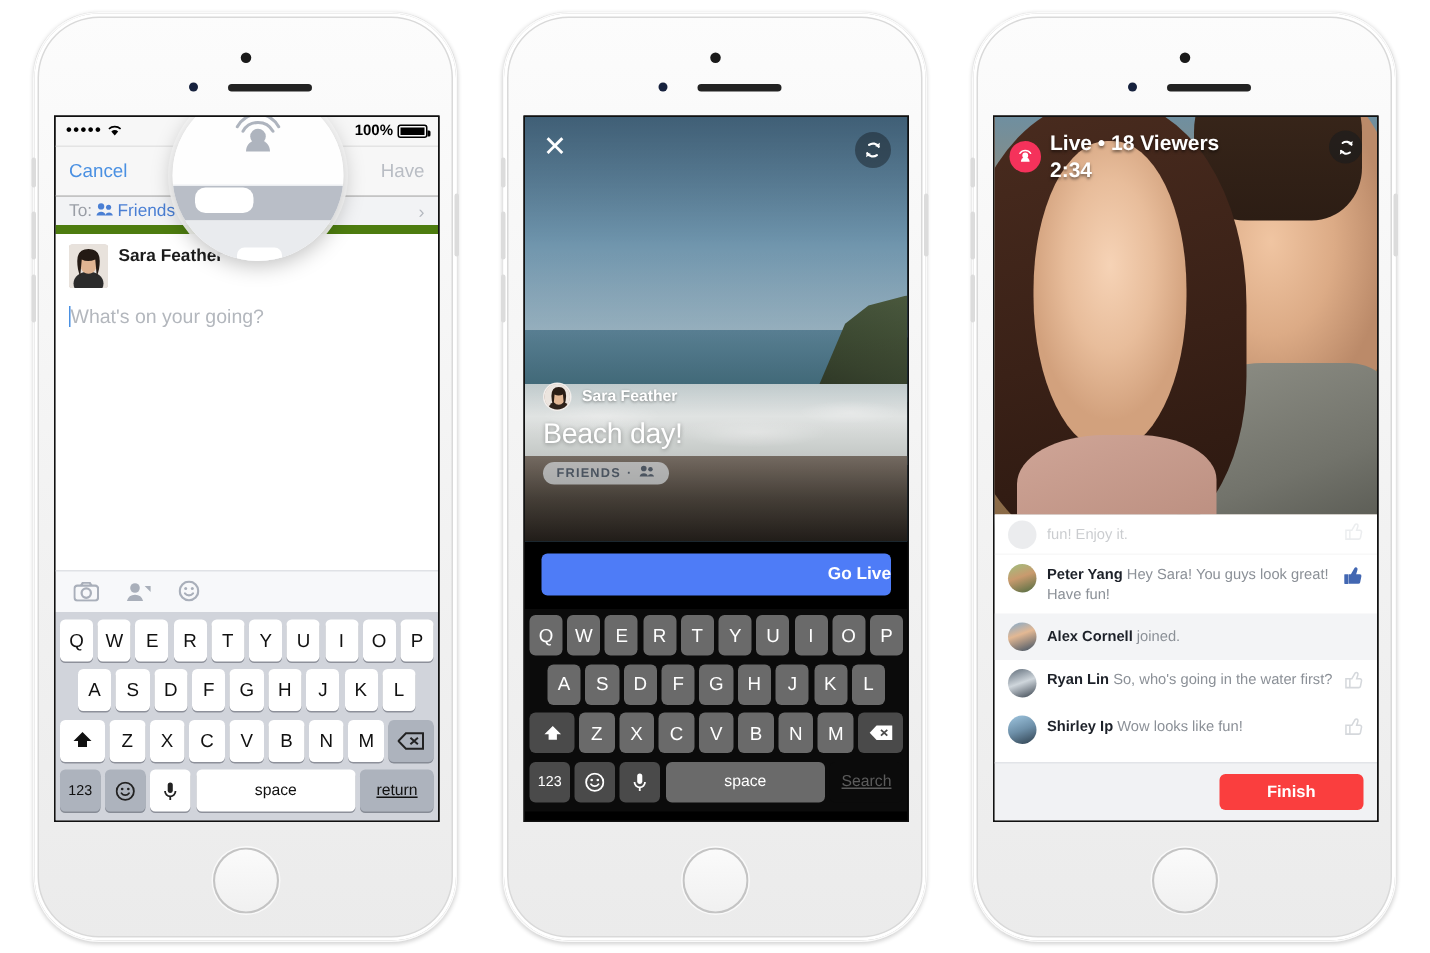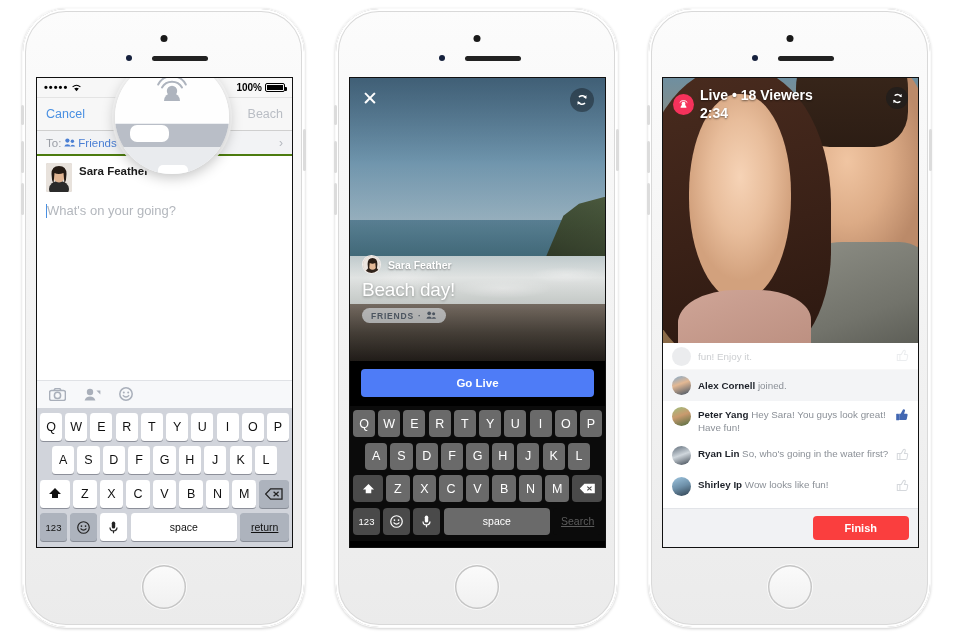--- a/index.html
+++ b/index.html
@@ -68,21 +68,21 @@
 
   .navbar {
     height:33px; background:#f7f7f7; border-bottom:1px solid #cfcfcf;
     display:flex; align-items:center; padding:0 9px; position:relative;
   }
   .nav-cancel { color:#4a90e2; font-size:12.5px; }
   .nav-title { position:absolute; left:0; right:0; text-align:center; font-size:13px; font-weight:bold; color:#1c1c1c; }
   .nav-post { margin-left:auto; color:#b9bdc4; font-size:12.5px; position:relative; z-index:2; }
 
   .torow {
-    height:25px; background:#f2f3f5; border-bottom:2px solid #4d7c0f;
+    height:25px; background:#f2f3f5; border-bottom:6px solid #4d7c0f;
     display:flex; align-items:center; padding:0 9px; font-size:11.5px;
   }
   .to-label { color:#9a9ea6; margin-right:3px; }
   .to-friends { color:#4a7fd4; }
   .friends-glyph { color:#4a7fd4; font-size:11px; margin-right:2px; }
   .chev { margin-left:auto; color:#b4b8bf; font-size:12px; }
 
   .authorrow { display:flex; align-items:flex-start; gap:7px; padding:7px 9px 0 9px; background:#fff; }
   .avatar-sq { width:26px; height:29px; flex:0 0 auto; border-radius:2px; overflow:hidden; background:#cfc3bb; position:relative; }
   .author-name { font-size:11.5px; font-weight:bold; color:#1c1c1c; padding-top:2px; }
@@ -160,21 +160,21 @@
   .p2-author-name { color:#fff; font-size:10.5px; font-weight:bold; text-shadow:0 1px 2px rgba(0,0,0,.4); }
   .p2-caption { color:#fff; font-size:19px; font-weight:300; text-shadow:0 1px 3px rgba(0,0,0,.35); letter-spacing:-.2px; }
   .p2-badge {
     display:inline-flex; align-items:center; gap:4px; margin-top:7px;
     background:rgba(225,230,235,.62); color:#4c5560; border-radius:10px;
     padding:2.5px 9px; font-size:8.5px; font-weight:bold; letter-spacing:.8px;
   }
 
   .golive-wrap { background:#000; padding:8px 11px 9px; }
   .golive {
-    background:#4e7cf7; color:#fff; text-align:center; border-radius:4px;
+    background:#4e7cf7; color:#fff; text-align:right; border-radius:4px;
     padding:8px 0; font-size:11.5px; font-weight:bold; cursor:pointer;
   }
 
   .kb-dark { background:#0b0b0b; padding:4px 3px 6px; }
   .kb-dark .key { background:#6a6a6a; color:#fff; box-shadow:none; border-radius:4px; height:27px; }
   .kb-dark .key.dark { background:#4a4a4a; }
   .kb-dark .key.muted { background:#0b0b0b; color:#5c5c5c; }
 
   
   .p3 { position:absolute; inset:0; background:#fff; display:flex; flex-direction:column; }
@@ -255,21 +255,21 @@
           <span>100%</span>
           <span class="batt">
               <i></i>
             </span>
         </div>
       </div>
 
       <div class="navbar">
         <span class="nav-cancel">Cancel</span>
         <span class="nav-title">Update Status</span>
-        <span class="nav-post">Beach</span>
+        <span class="nav-post">Have</span>
       </div>
 
       <div class="torow">
         <span class="to-label">To:</span>
         <span class="friends-glyph">
           <svg width="12" height="9" viewBox="0 0 12 9">
               <circle cx="3.4" cy="2.6" r="2.1" fill="#4a7fd4"></circle>
               <circle cx="8.4" cy="3.2" r="1.7" fill="#4a7fd4"></circle>
               <path d="M0.3 8.6 a3.2 3.2 0 0 1 6.2 0 Z" fill="#4a7fd4"></path>
               <path d="M6.2 8.6 a2.6 2.6 0 0 1 5 0 Z" fill="#4a7fd4"></path>
@@ -589,41 +589,41 @@
           <div class="c-partial">
             <div class="c-av a0"></div>
             <div class="c-body">fun! Enjoy it.</div>
             <div class="c-like">
               <svg width="13" height="13" viewBox="0 0 14 14">
                   <path d="M4.2 6 h1.4 l2.4 -4.2 a1.2 1.2 0 0 1 2 1.2 L9.1 6 h2.4 a1.1 1.1 0 0 1 1.1 1.3 l-0.8 4 a1.3 1.3 0 0 1 -1.3 1 H4.2 Z M1.4 6 h2.8 v6.3 H1.4 Z" fill="none" stroke="#d5d8dc" stroke-width="1.1"></path>
                 </svg>
             </div>
           </div>
 
+          <div class="c-item">
+            <div class="c-av a2"></div>
+            <div class="c-body">
+              <span class="c-name">Peter Yang</span><span> Hey Sara! You guys look great! Have fun!</span>
+            </div>
+            <div class="c-like">
+              <svg width="14" height="14" viewBox="0 0 14 14">
+                  <path d="M4.2 5.8 h1.4 l2.4 -4.2 a1.2 1.2 0 0 1 2 1.2 L9.1 5.8 h2.4 a1.1 1.1 0 0 1 1.1 1.3 l-0.8 4 a1.3 1.3 0 0 1 -1.3 1 H4.2 Z" fill="#4267b2"></path>
+                  <rect x="1.2" y="5.8" width="2.8" height="6.5" rx=".4" fill="#4267b2"></rect>
+                </svg>
+            </div>
+          </div>
+
           <div class="c-item joined">
             <div class="c-av a1"></div>
             <div class="c-body">
               <span class="c-name">Alex Cornell</span><span> joined.</span>
             </div>
           </div>
 
           <div class="c-item">
-            <div class="c-av a2"></div>
-            <div class="c-body">
-              <span class="c-name">Peter Yang</span><span> Hey Sara! You guys look great! Have fun!</span>
-            </div>
-            <div class="c-like">
-              <svg width="14" height="14" viewBox="0 0 14 14">
-                  <path d="M4.2 5.8 h1.4 l2.4 -4.2 a1.2 1.2 0 0 1 2 1.2 L9.1 5.8 h2.4 a1.1 1.1 0 0 1 1.1 1.3 l-0.8 4 a1.3 1.3 0 0 1 -1.3 1 H4.2 Z" fill="#4267b2"></path>
-                  <rect x="1.2" y="5.8" width="2.8" height="6.5" rx=".4" fill="#4267b2"></rect>
-                </svg>
-            </div>
-          </div>
-
-          <div class="c-item">
             <div class="c-av a3"></div>
             <div class="c-body">
               <span class="c-name">Ryan Lin</span><span> So, who's going in the water first?</span>
             </div>
             <div class="c-like">
               <svg width="13" height="13" viewBox="0 0 14 14">
                   <path d="M4.2 6 h1.4 l2.4 -4.2 a1.2 1.2 0 0 1 2 1.2 L9.1 6 h2.4 a1.1 1.1 0 0 1 1.1 1.3 l-0.8 4 a1.3 1.3 0 0 1 -1.3 1 H4.2 Z M1.4 6 h2.8 v6.3 H1.4 Z" fill="none" stroke="#d5d8dc" stroke-width="1.1"></path>
                 </svg>
             </div>
           </div>

